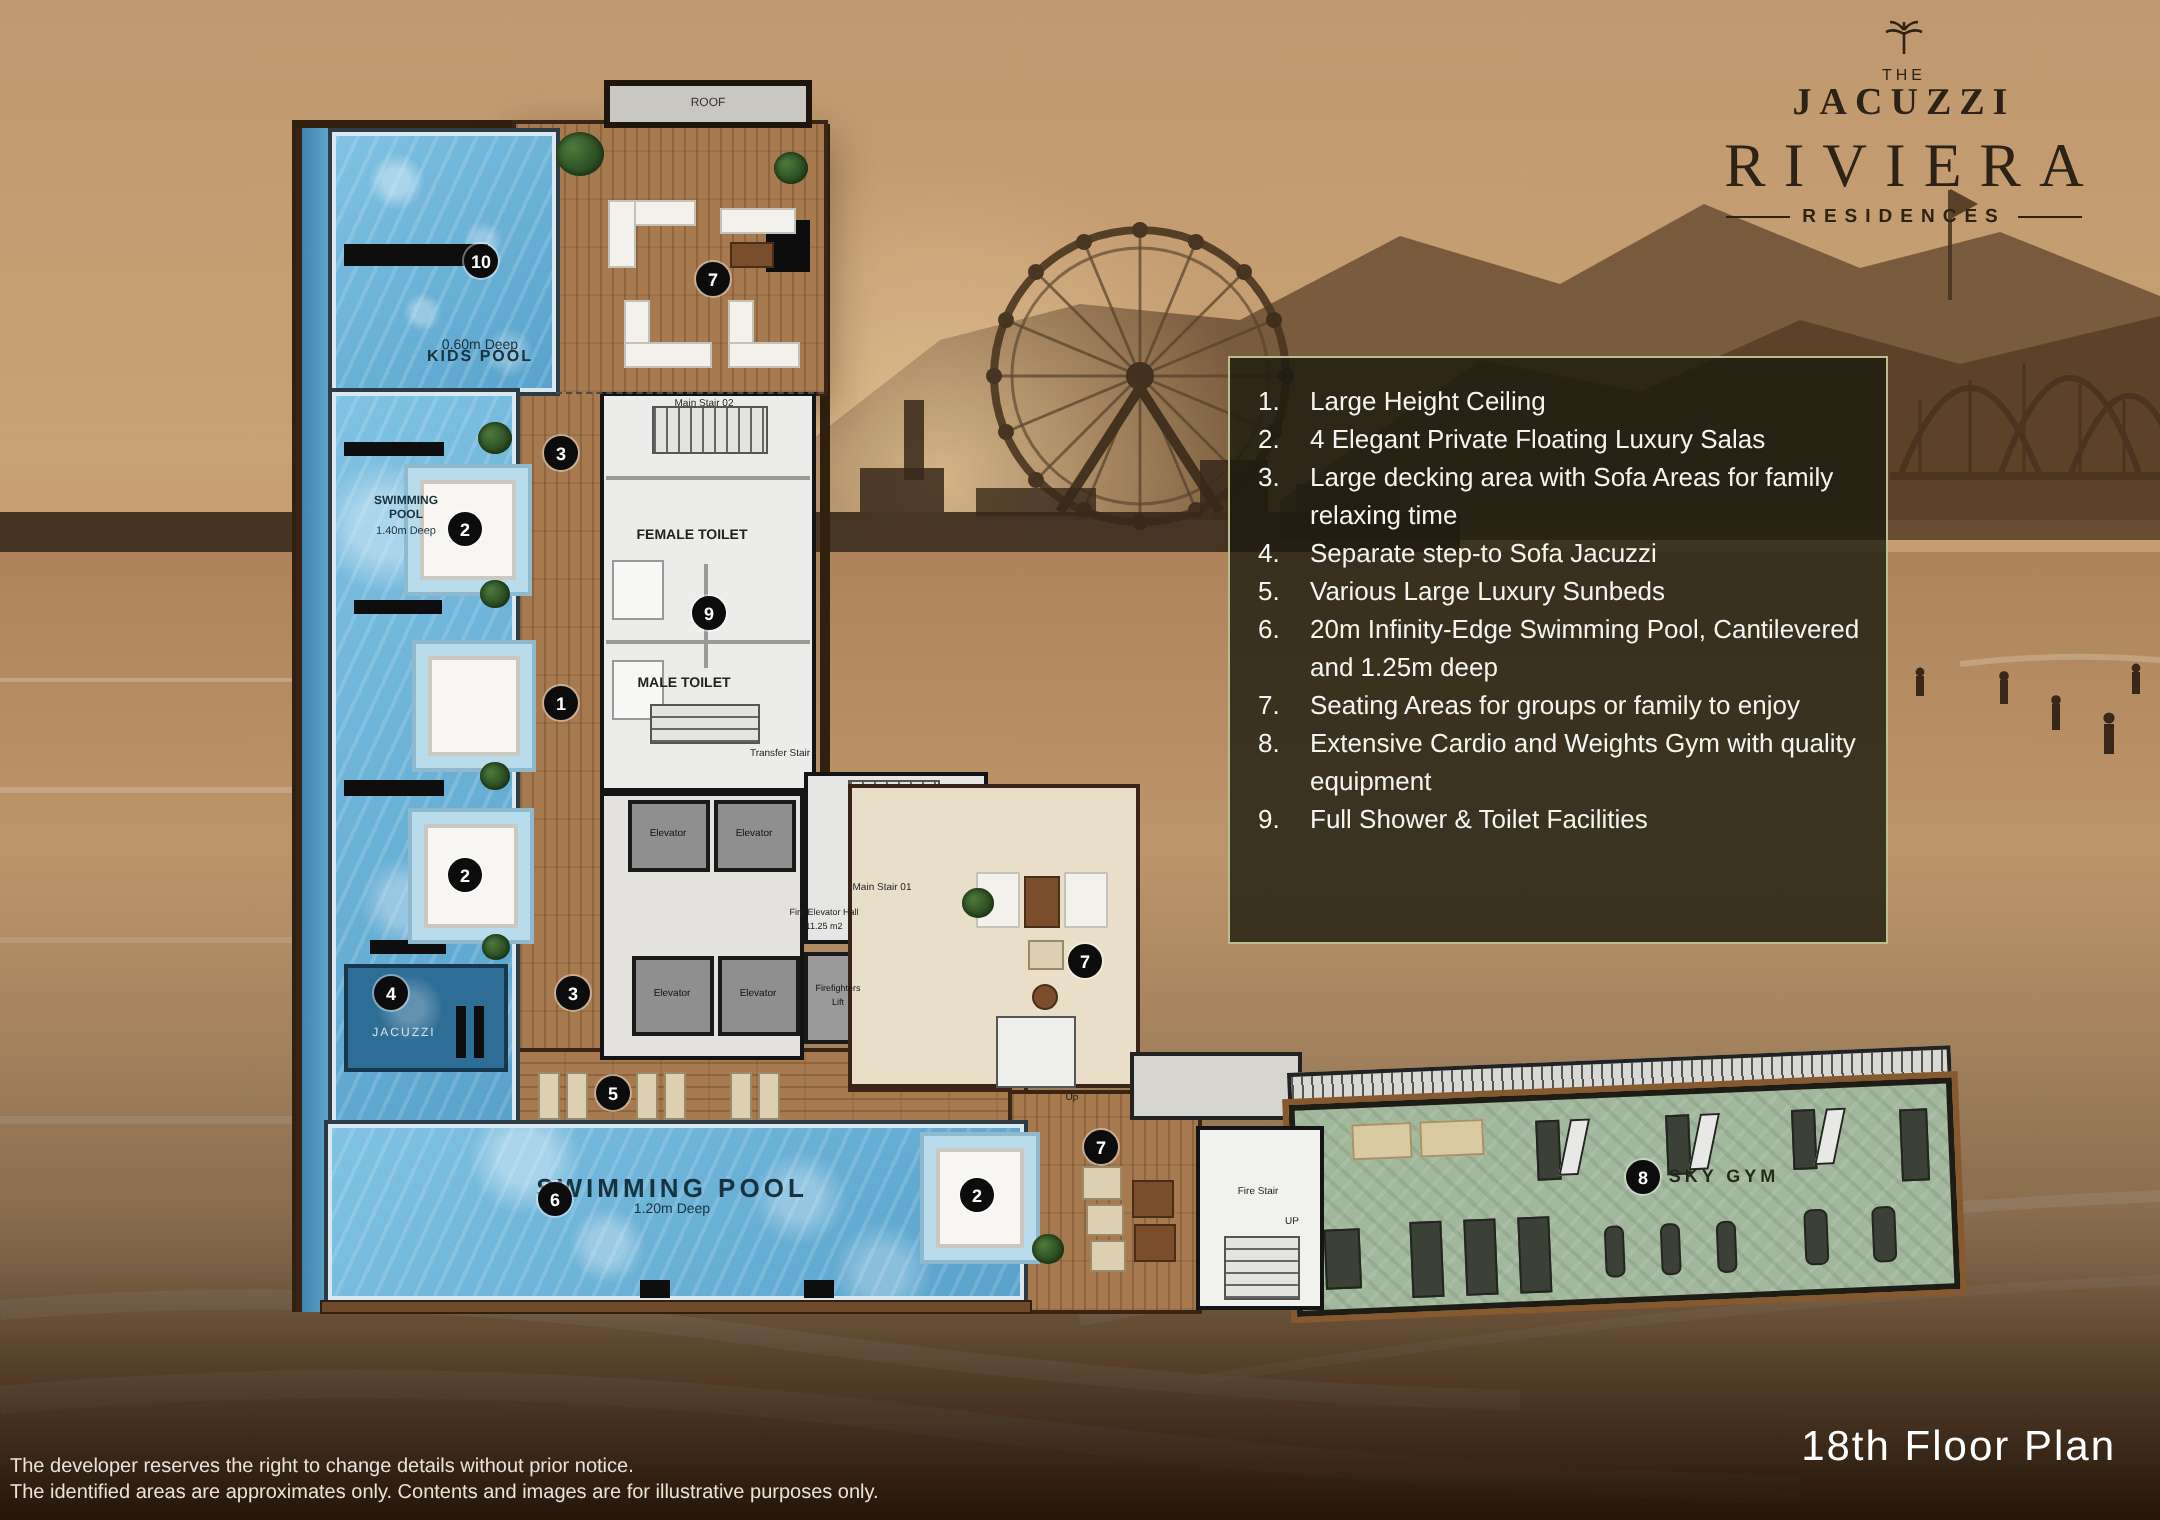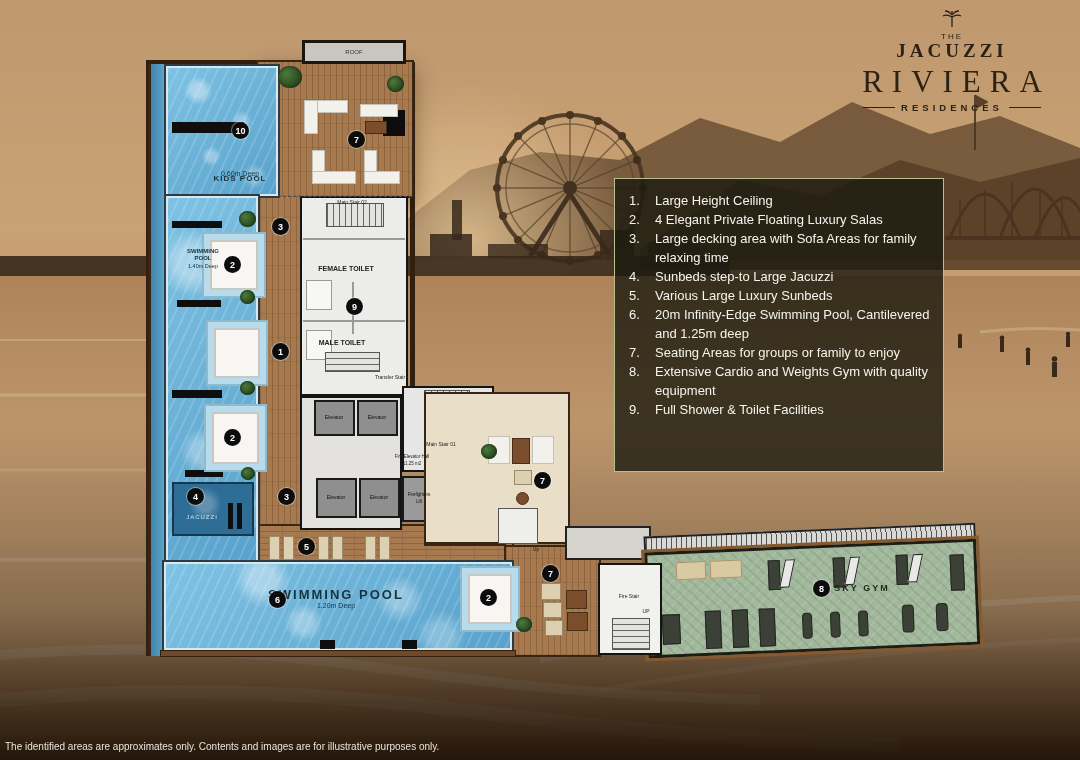--- a/index.html
+++ b/index.html
@@ -391,21 +391,21 @@
     <div class="li">
         <span class="num">2.</span>
         <span class="txt">4 Elegant Private Floating Luxury Salas</span>
       </div>
     <div class="li">
         <span class="num">3.</span>
         <span class="txt">Large decking area with Sofa Areas for family relaxing time</span>
       </div>
     <div class="li">
         <span class="num">4.</span>
-        <span class="txt">Sunbeds step-to Large Jacuzzi</span>
+        <span class="txt">Separate step-to Sofa Jacuzzi</span>
       </div>
     <div class="li">
         <span class="num">5.</span>
         <span class="txt">Various Large Luxury Sunbeds</span>
       </div>
     <div class="li">
         <span class="num">6.</span>
         <span class="txt">20m Infinity-Edge Swimming Pool, Cantilevered and 1.25m deep</span>
       </div>
     <div class="li">
@@ -415,14 +415,16 @@
     <div class="li">
         <span class="num">8.</span>
         <span class="txt">Extensive Cardio and Weights Gym with quality equipment</span>
       </div>
     <div class="li">
         <span class="num">9.</span>
         <span class="txt">Full Shower &amp; Toilet Facilities</span>
       </div>
   </div>
 
+  <div class="f-sub">18th Floor Plan</div>
+  <div class="disc" style="top:727px;">The developer reserves the right to change details without prior notice.</div>
   <div class="disc" style="top:740px;">The identified areas are approximates only.  Contents and images are for illustrative purposes only.</div>
 </div>
 
 </body></html>

